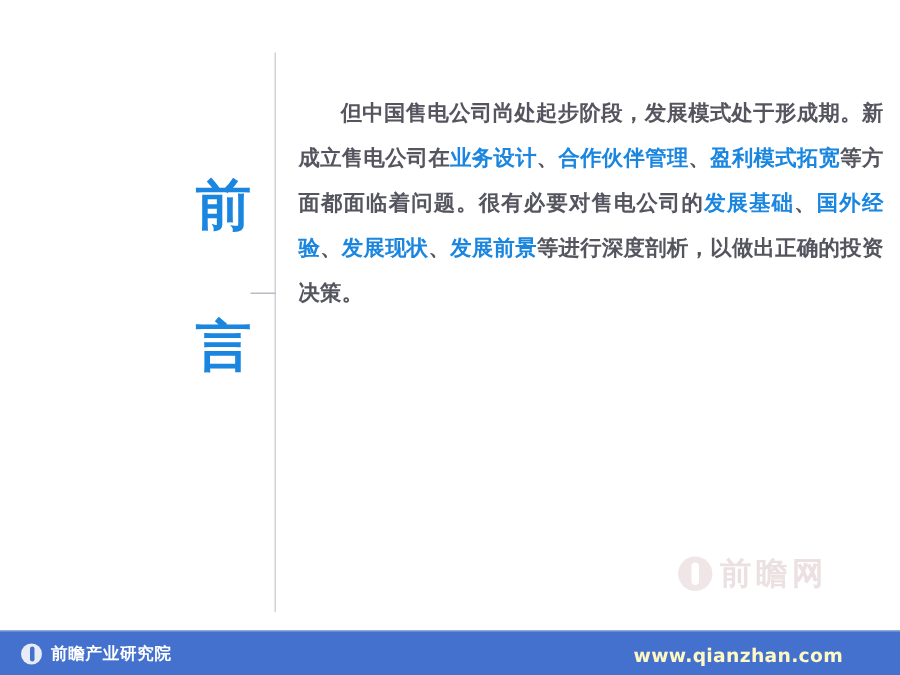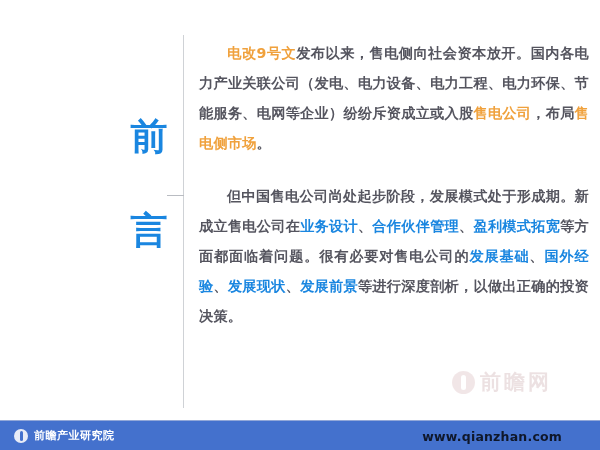--- a/index.html
+++ b/index.html
@@ -176,42 +176,41 @@
     color: #ffffff;
     font-size: 11px;
     font-weight: bold;
     letter-spacing: 0.5px;
     white-space: nowrap;
   }
   #footer-url {
     position: absolute;
     right: 38px;
     top: 8px;
-    color: #0f172a;
+    color: #fef9c3;
     font-size: 12.5px;
     font-weight: bold;
     letter-spacing: 0.2px;
     white-space: nowrap;
   }
 </style>
 </head>
 <body>
 
 <div id="slide">
 
   <div id="title-block">
     <span class="title-char">前</span>
     <span class="title-char second">言</span>
   </div>
 
   <div id="divider-line"></div>
   <div id="divider-tick"></div>
 
   <div id="content">
-    <p class="para" id="paragraph-1"><span class="indent"></span><span class="hl-orange">电改9号文</span><span>发布以来，售电侧向社会资本放开。国内各电力产业关联公司（发电、电力设备、电力工程、电力环保、节能服务、电网等企业）纷纷斥资成立或入股</span><span class="hl-orange">售电公司</span><span>，布局</span><span class="hl-orange">售电侧市场</span><span>。</span></p>
     <p class="para second" id="paragraph-2"><span class="indent"></span><span>但中国售电公司尚处起步阶段，发展模式处于形成期。新成立售电公司在</span><span class="hl-blue">业务设计</span><span>、</span><span class="hl-blue">合作伙伴管理</span><span>、</span><span class="hl-blue">盈利模式拓宽</span><span>等方面都面临着问题。很有必要对售电公司的</span><span class="hl-blue">发展基础</span><span>、</span><span class="hl-blue">国外经验</span><span>、</span><span class="hl-blue">发展现状</span><span>、</span><span class="hl-blue">发展前景</span><span>等进行深度剖析，以做出正确的投资决策。</span></p>
   </div>
 
   <div id="watermark">
     <div id="wm-logo"></div>
     <div id="wm-text">前瞻网</div>
   </div>
   <div id="wm-domain">.com</div>
 
   <div id="footer">

